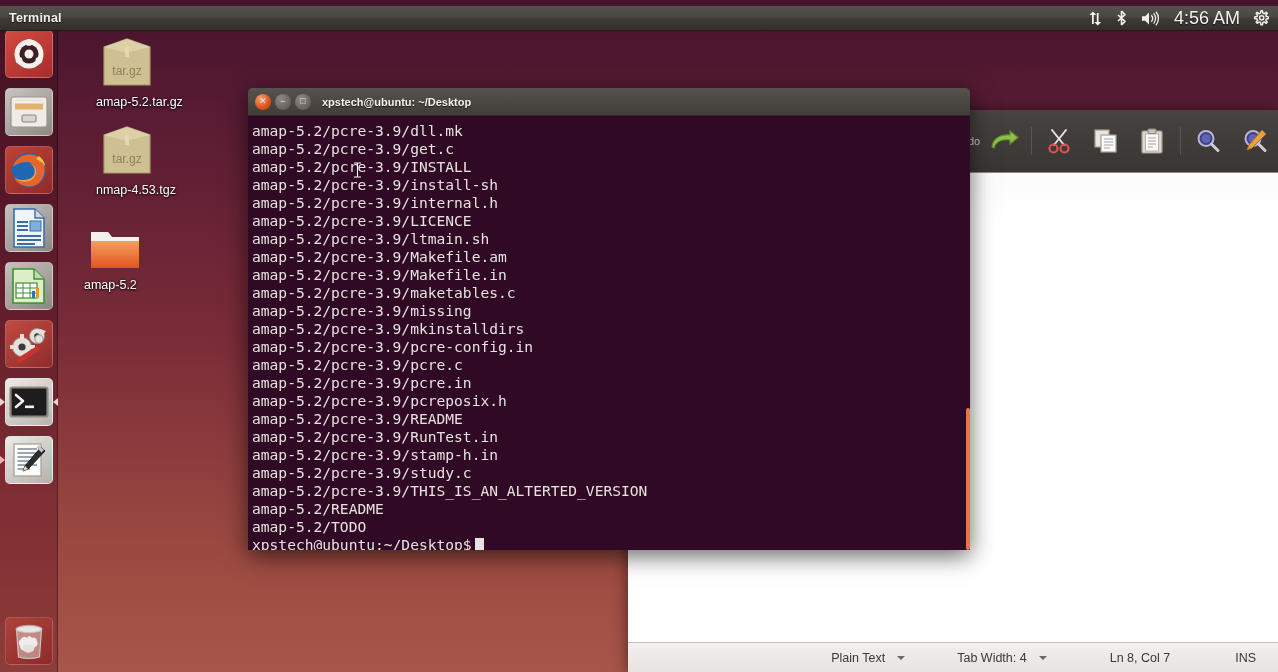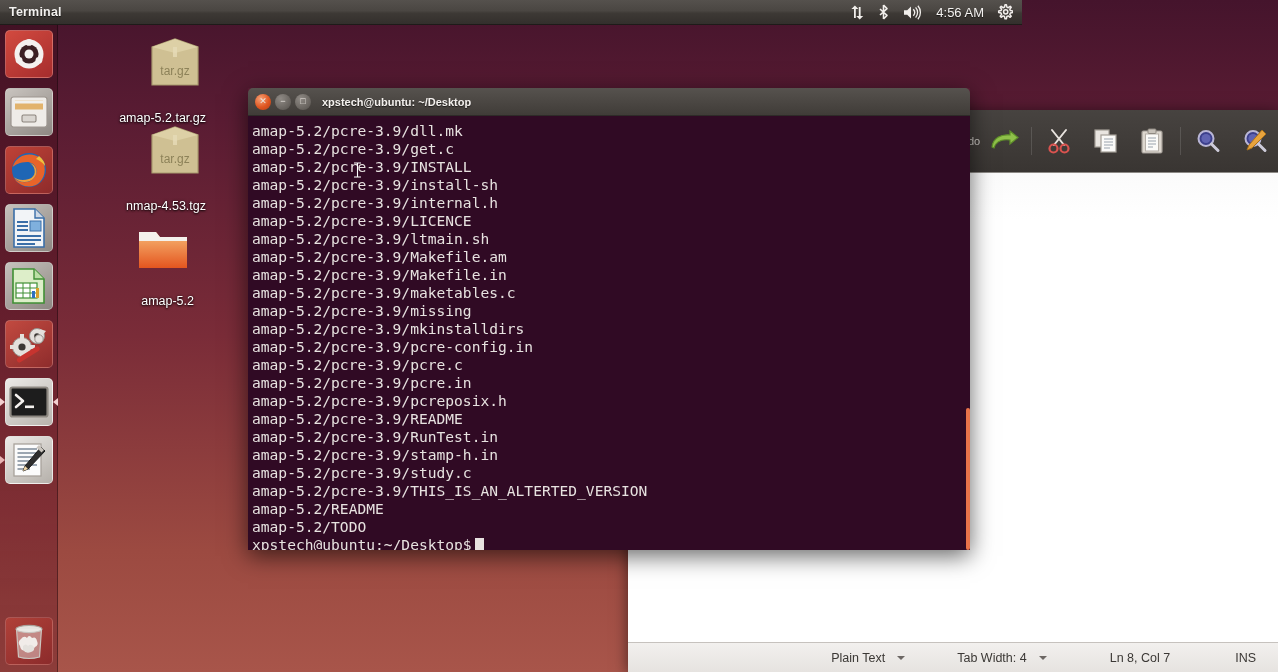--- a/index.html
+++ b/index.html
@@ -12,39 +12,39 @@
 
   #screen {
     position: relative;
     width: 1278px; height: 672px;
     overflow: hidden;
     background: linear-gradient(to bottom, #45142c 0%, #5a1c33 18%, #7a2c38 50%, #9c4a41 82%, #a8554a 100%);
   }
 
   
   #top-panel {
-    position: absolute; left: 0; top: 0;
-    width: 1022px; height: 25px;
+    position: absolute; left: 0; top: 6px;
+    width: 1278px; height: 25px;
     background: linear-gradient(to bottom, #55514d 0%, #4a4642 45%, #3d3935 55%, #332f2c 100%);
     display: flex; align-items: center;
     z-index: 60;
     border-bottom: 1px solid #1e1b19;
   }
   #top-panel .panel-title {
     color: #f2f0ee; font-size: 12.5px; font-weight: bold;
     margin-left: 9px; letter-spacing: .2px;
     text-shadow: 0 1px 1px rgba(0,0,0,.65);
   }
   #panel-right {
     margin-left: auto; display: flex; align-items: center; gap: 13px;
     padding-right: 9px;
   }
   #panel-right .ind { display: flex; align-items: center; }
   #panel-right .clock {
-    color: #f4f2f0; font-size: 13px;
+    color: #f4f2f0; font-size: 18px;
     text-shadow: 0 1px 1px rgba(0,0,0,.6);
     text-align: center;
   }
   .ind svg { display: block; }
 
   
   #launcher {
     position: absolute; left: 0; top: 25px;
     width: 58px; height: 647px;
     background: linear-gradient(to bottom, rgba(66,17,36,.93) 0%, rgba(95,27,42,.9) 40%, rgba(124,44,50,.88) 75%, rgba(138,58,56,.9) 100%);
@@ -66,25 +66,25 @@
     width: 0; height: 0;
     border-top: 4px solid transparent; border-bottom: 4px solid transparent;
   }
   .pip-l { left: 0px; border-left: 5px solid #f2cfcf; }
   .pip-r { right: 0px; border-right: 5px solid #f2cfcf; }
   .pip-l.hollow { border-left-color: #e8b4b4; }
 
   
   .desk-icon {
     position: absolute; width: 110px;
-    display: flex; flex-direction: column; align-items: flex-end;
+    display: flex; flex-direction: column; align-items: flex-start;
     z-index: 10;
   }
   .desk-icon .label {
-    margin-top: 20px; color: #ffffff; font-size: 12.5px;
+    margin-top: 4px; color: #ffffff; font-size: 12.5px;
     text-shadow: 0 1px 2px rgba(0,0,0,.85), 0 0 3px rgba(0,0,0,.6);
     text-align: center; line-height: 1.15;
   }
 
   
   #gedit {
     position: absolute; left: 628px; top: 110px;
     width: 650px; height: 562px;
     z-index: 20;
     box-shadow: 0 2px 14px rgba(0,0,0,.55);

